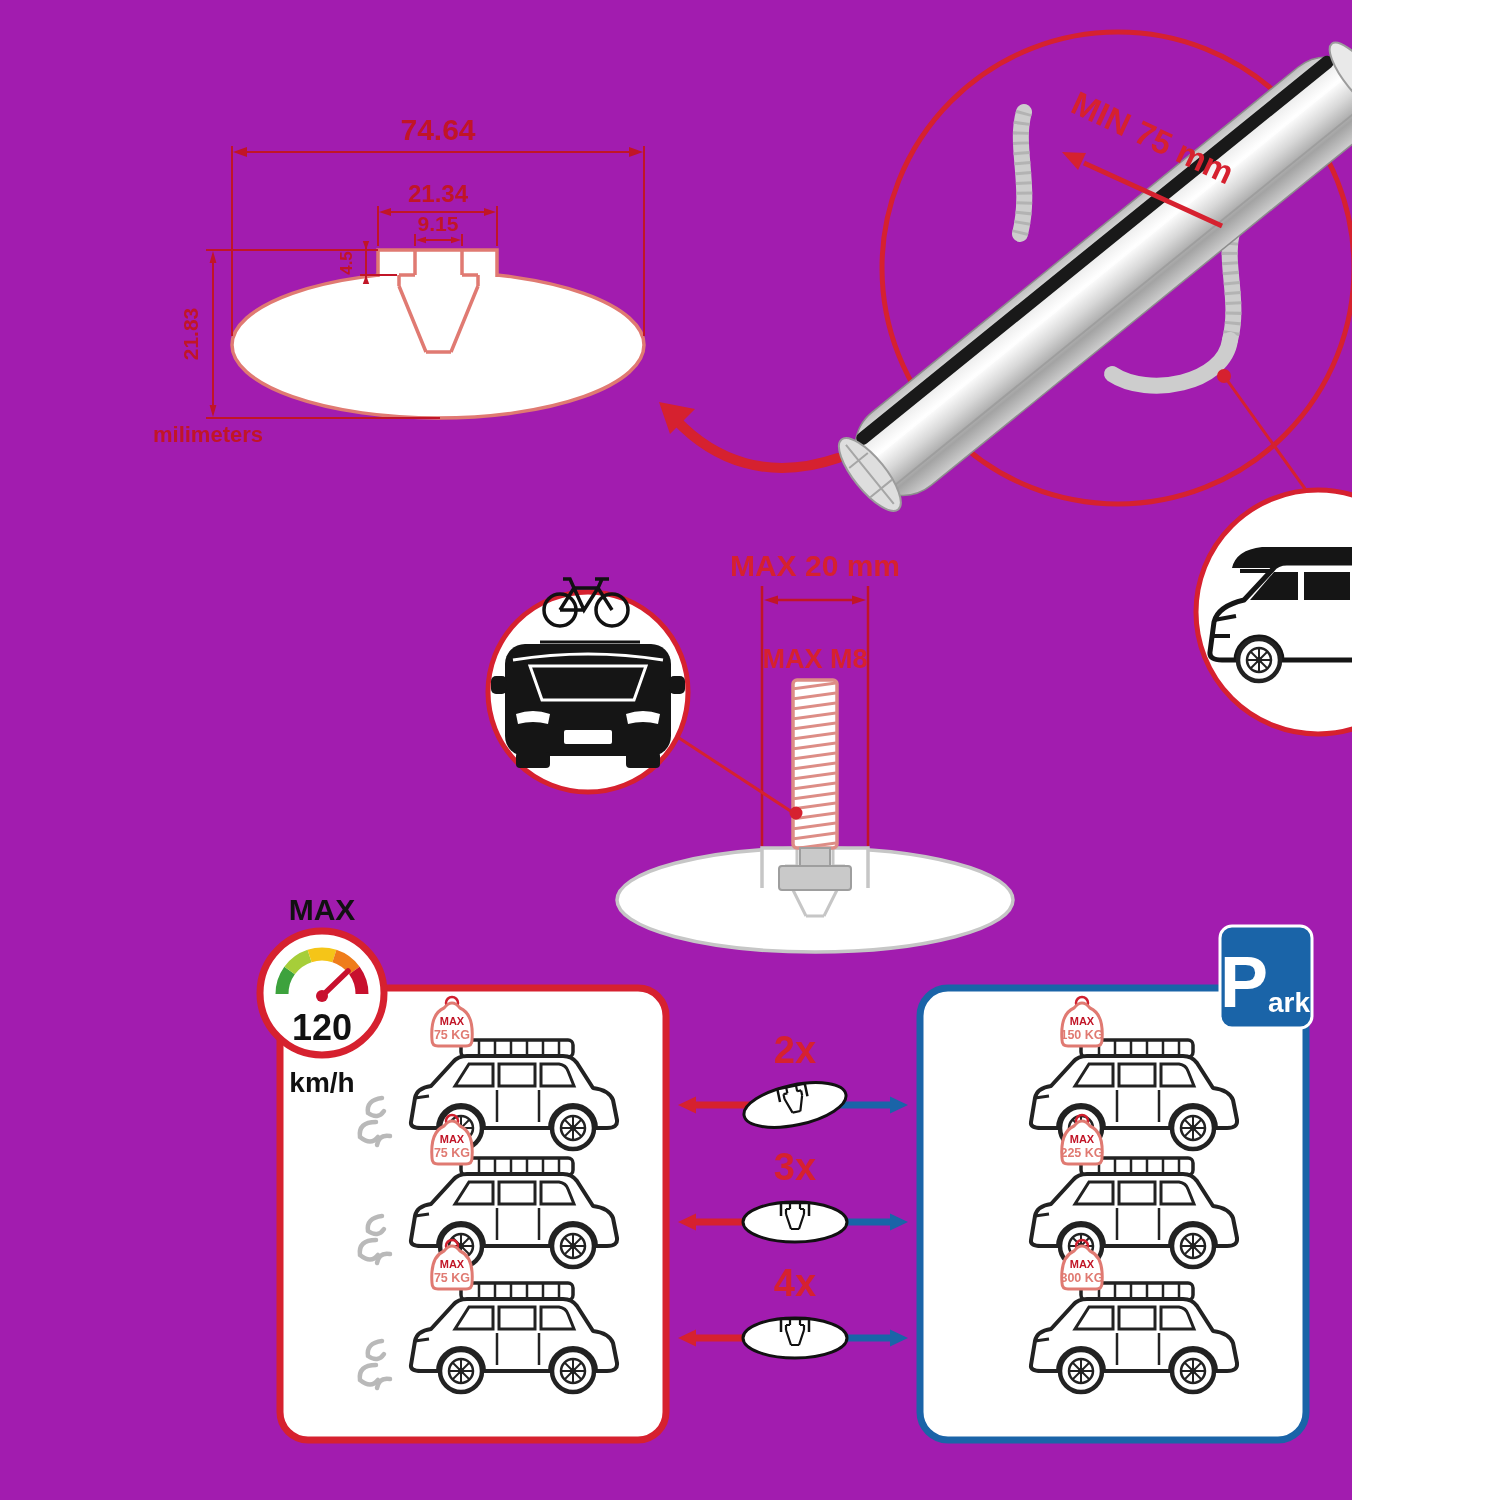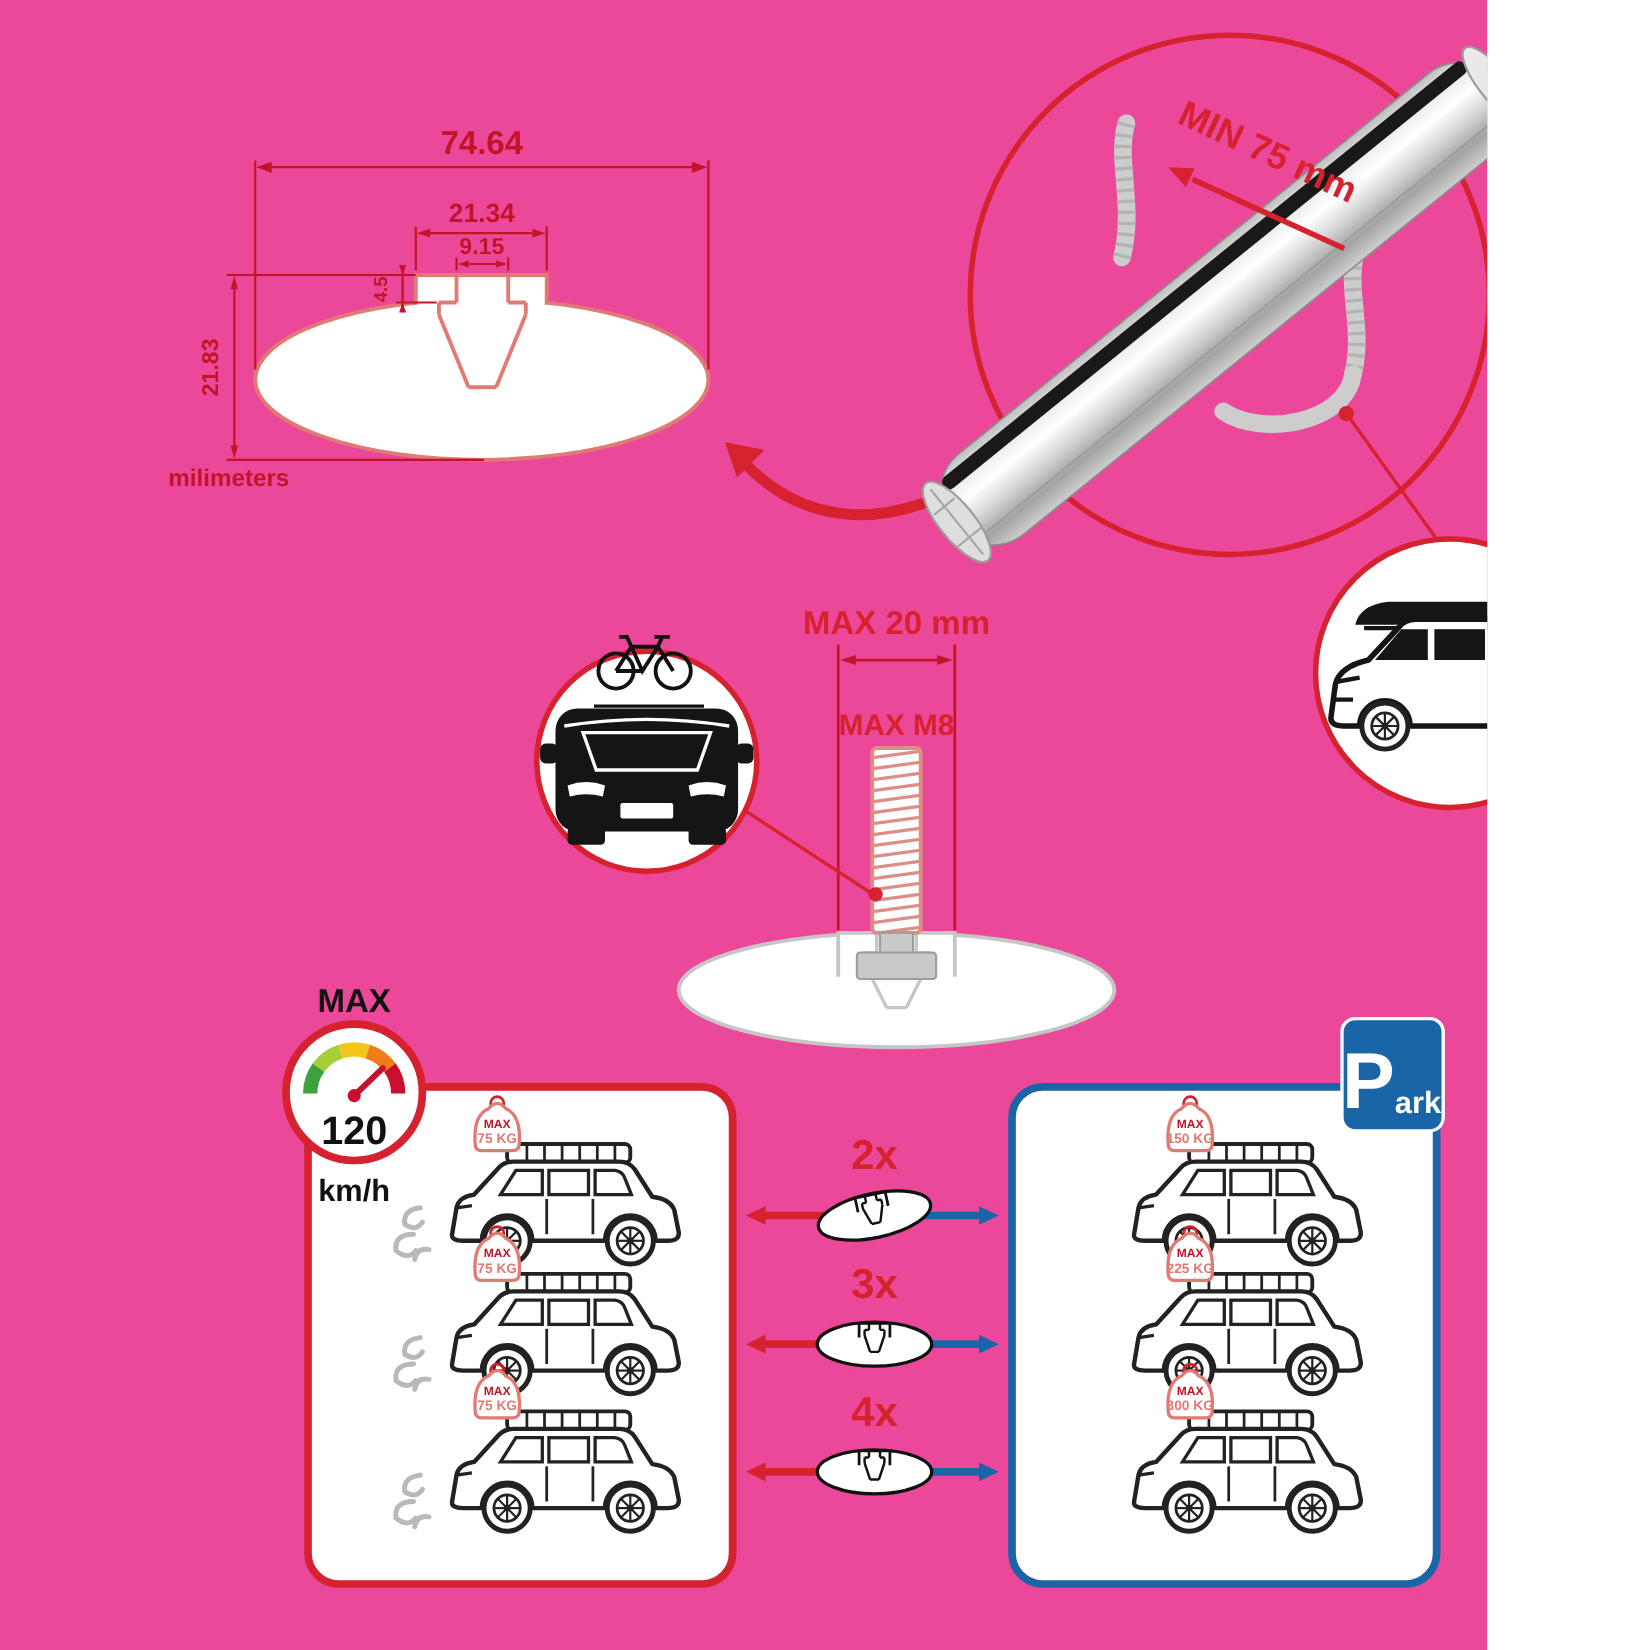--- a/index.html
+++ b/index.html
@@ -1,16 +1,16 @@
 <!DOCTYPE html>
 <html><head>
 <meta charset="utf-8">
 <style>
   html,body{margin:0;padding:0;background:#fff;}
-  #canvas-wrap{position:relative;width:1352px;height:1500px;background:#ec4899;overflow:hidden;}
+  #canvas-wrap{position:relative;width:1352px;height:1500px;background:#a21caf;overflow:hidden;}
   svg{font-family:"Liberation Sans",sans-serif;}
   text{font-family:"Liberation Sans",sans-serif;}
   .dim{fill:#c11527;font-weight:bold;text-anchor:middle;}
   .red-label{fill:#d6212f;font-weight:bold;text-anchor:middle;}
   .black-label{fill:#111;font-weight:bold;text-anchor:middle;}
   .white-label{fill:#fff;font-weight:bold;}
   .badge-label{fill:#c11527;font-weight:bold;font-size:11px;text-anchor:middle;}
   .badge-value{fill:#e07a72;font-weight:bold;font-size:12.5px;text-anchor:middle;}
   .count{fill:#d6212f;font-weight:bold;font-size:38px;text-anchor:middle;}
 </style>

